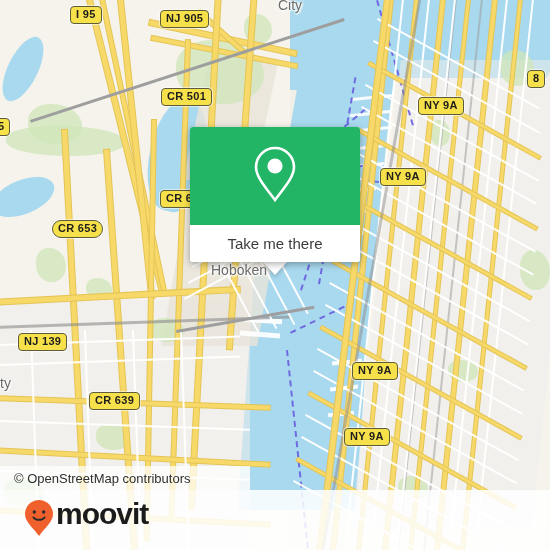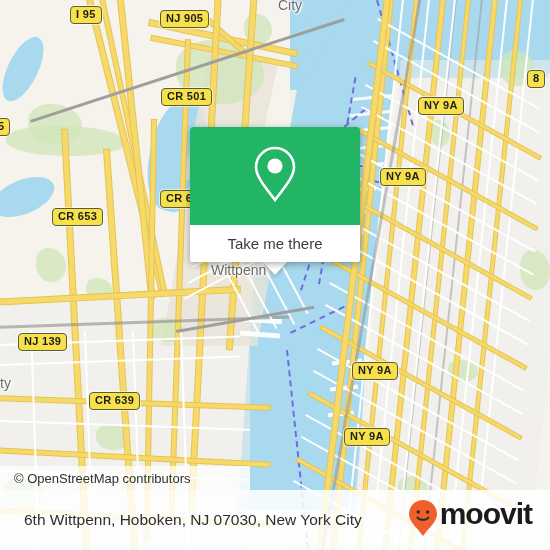--- a/index.html
+++ b/index.html
@@ -224,31 +224,31 @@
     <div class="rd minor" style="left:0;top:470px;width:250px;height:2px;transform:rotate(2deg);"></div>
     <div class="rd minor" style="left:30px;top:330px;width:2px;height:220px;transform:rotate(-2deg);"></div>
     <div class="rd minor" style="left:84px;top:330px;width:2px;height:220px;transform:rotate(-2deg);"></div>
     <div class="rd minor" style="left:132px;top:330px;width:2px;height:220px;transform:rotate(-2deg);"></div>
     <div class="rd minor" style="left:180px;top:330px;width:2px;height:220px;transform:rotate(-2deg);"></div>
 
     <div class="rd rail" style="left:30px;top:120px;width:330px;height:3px;transform:rotate(-18deg);"></div>
     <div class="rd rail" style="left:176px;top:330px;width:140px;height:3px;transform:rotate(-10deg);"></div>
 
     <div class="placelbl" style="left:278px;top:-3px;">City</div>
-    <div class="placelbl" style="left:211px;top:262px;">Wittpenn</div>
+    <div class="placelbl" style="left:211px;top:262px;">Hoboken</div>
     <div class="placelbl" style="left:-3px;top:375px;">ity</div>
 
     <div class="shield" style="left:70px;top:6px;">I 95</div>
     <div class="shield" style="left:160px;top:10px;">NJ 905</div>
     <div class="shield" style="left:161px;top:88px;">CR 501</div>
     <div class="shield" style="left:418px;top:97px;">NY 9A</div>
     <div class="shield" style="left:527px;top:70px;">8</div>
     <div class="shield" style="left:380px;top:168px;">NY 9A</div>
     <div class="shield" style="left:160px;top:190px;">CR 68</div>
-    <div class="shield" style="left:52px;top:208px;">CR 653</div>
+    <div class="shield" style="left:52px;top:220px;border-radius:9px;">CR 653</div>
     <div class="shield" style="left:18px;top:295px;margin-top:38px;">NJ 139</div>
     <div class="shield" style="left:352px;top:362px;">NY 9A</div>
     <div class="shield" style="left:89px;top:392px;">CR 639</div>
     <div class="shield" style="left:344px;top:428px;">NY 9A</div>
     <div class="shield" style="left:-8px;top:118px;">5</div>
   </div>
 
   <div class="card-tail"></div>
   <div class="card">
     <div class="card-top">
@@ -262,21 +262,20 @@
     <div class="card-bottom">
       <span>Take me there</span>
     </div>
   </div>
 
   <div class="attrib">
     <span>© OpenStreetMap contributors</span>
   </div>
 
   <div class="footer">
-    <div class="footer-addr">6th Wittpenn, Hoboken, NJ 07030, New York City</div>
     <div class="logo">
       <span>
         <svg width="30" height="38" viewBox="0 0 30 38" aria-hidden="true">
           <path d="M15 1 C7.3 1 1 7.3 1 15 C1 23 9 28.5 15 37 C21 28.5 29 23 29 15 C29 7.3 22.7 1 15 1 Z" fill="#f0602c"></path>
           <circle cx="10.3" cy="13" r="1.7" fill="#2b2b2b"></circle>
           <circle cx="19.7" cy="13" r="1.7" fill="#2b2b2b"></circle>
           <path d="M9.5 18.4 C11.6 21.6 18.4 21.6 20.5 18.4" fill="none" stroke="#2b2b2b" stroke-width="1.9" stroke-linecap="round"></path>
         </svg>
       </span>
       <span class="logo-word">moovit</span>

